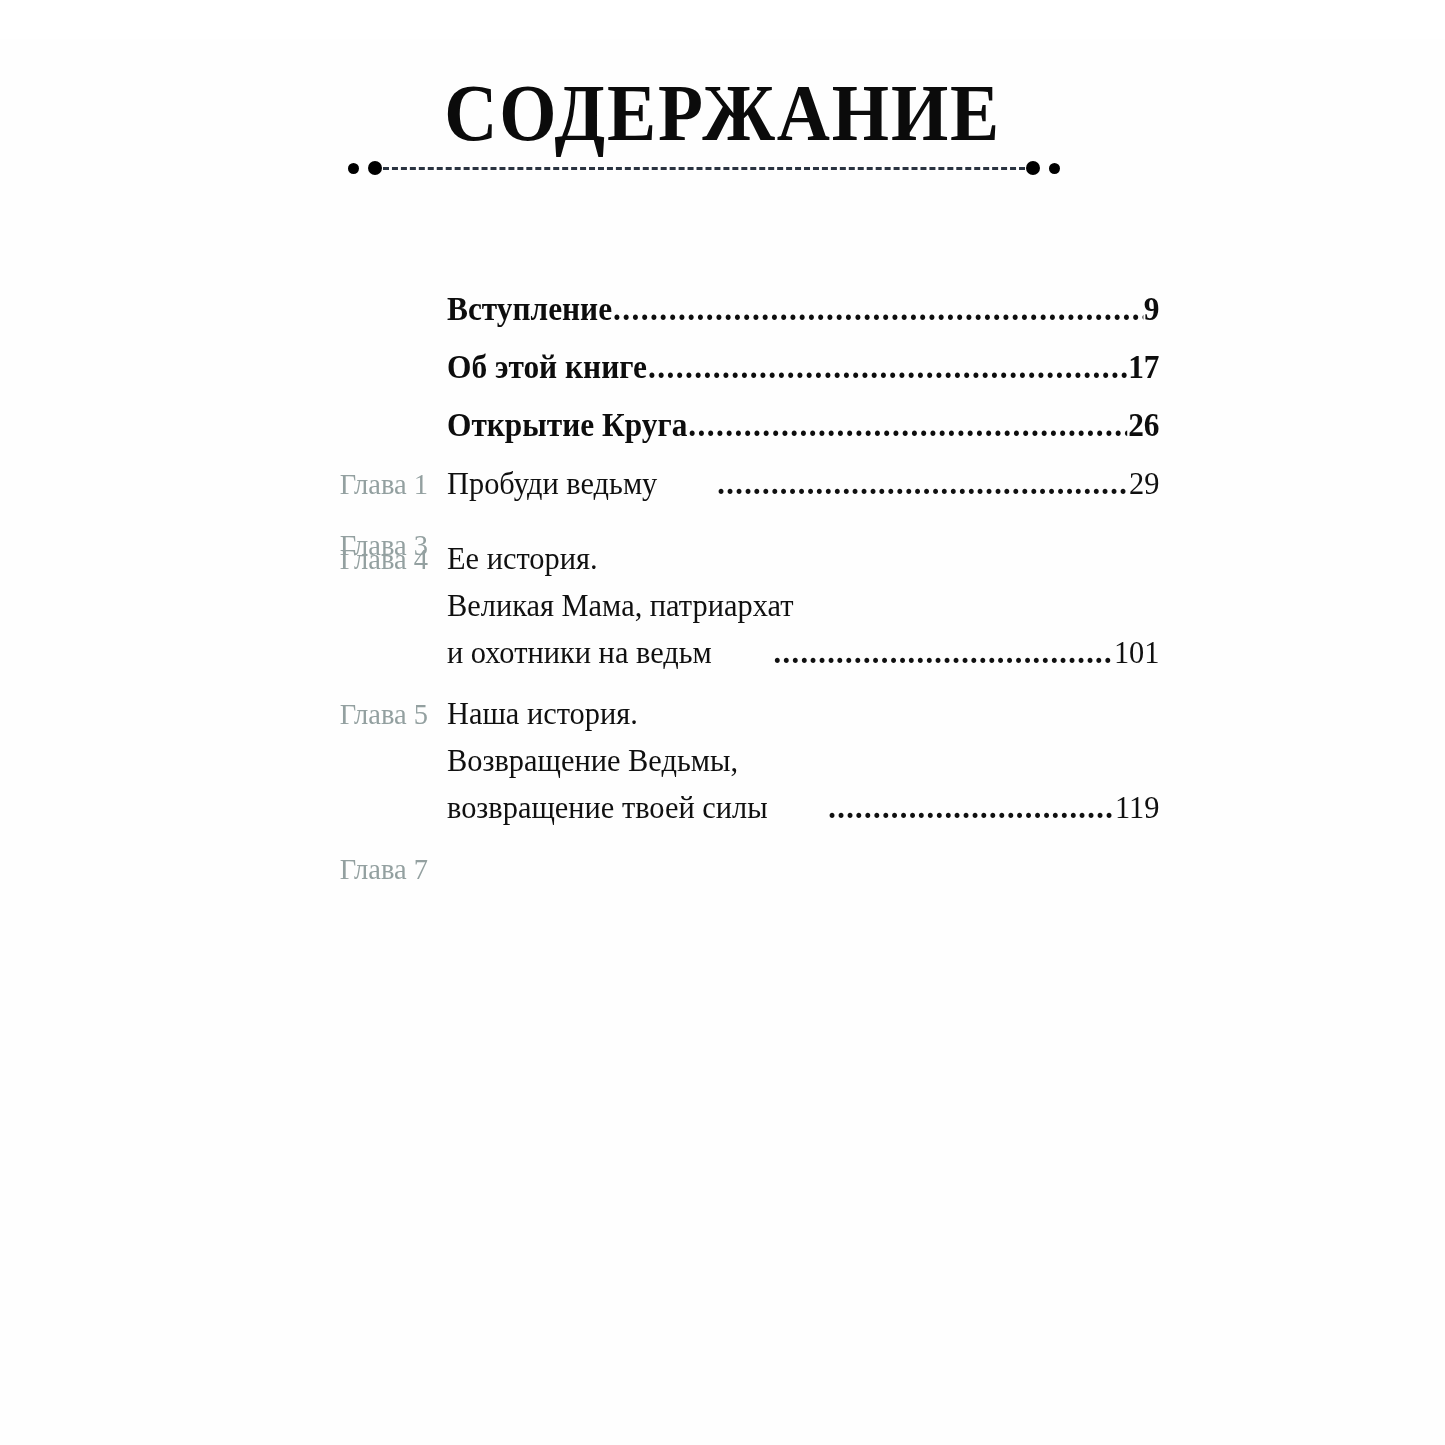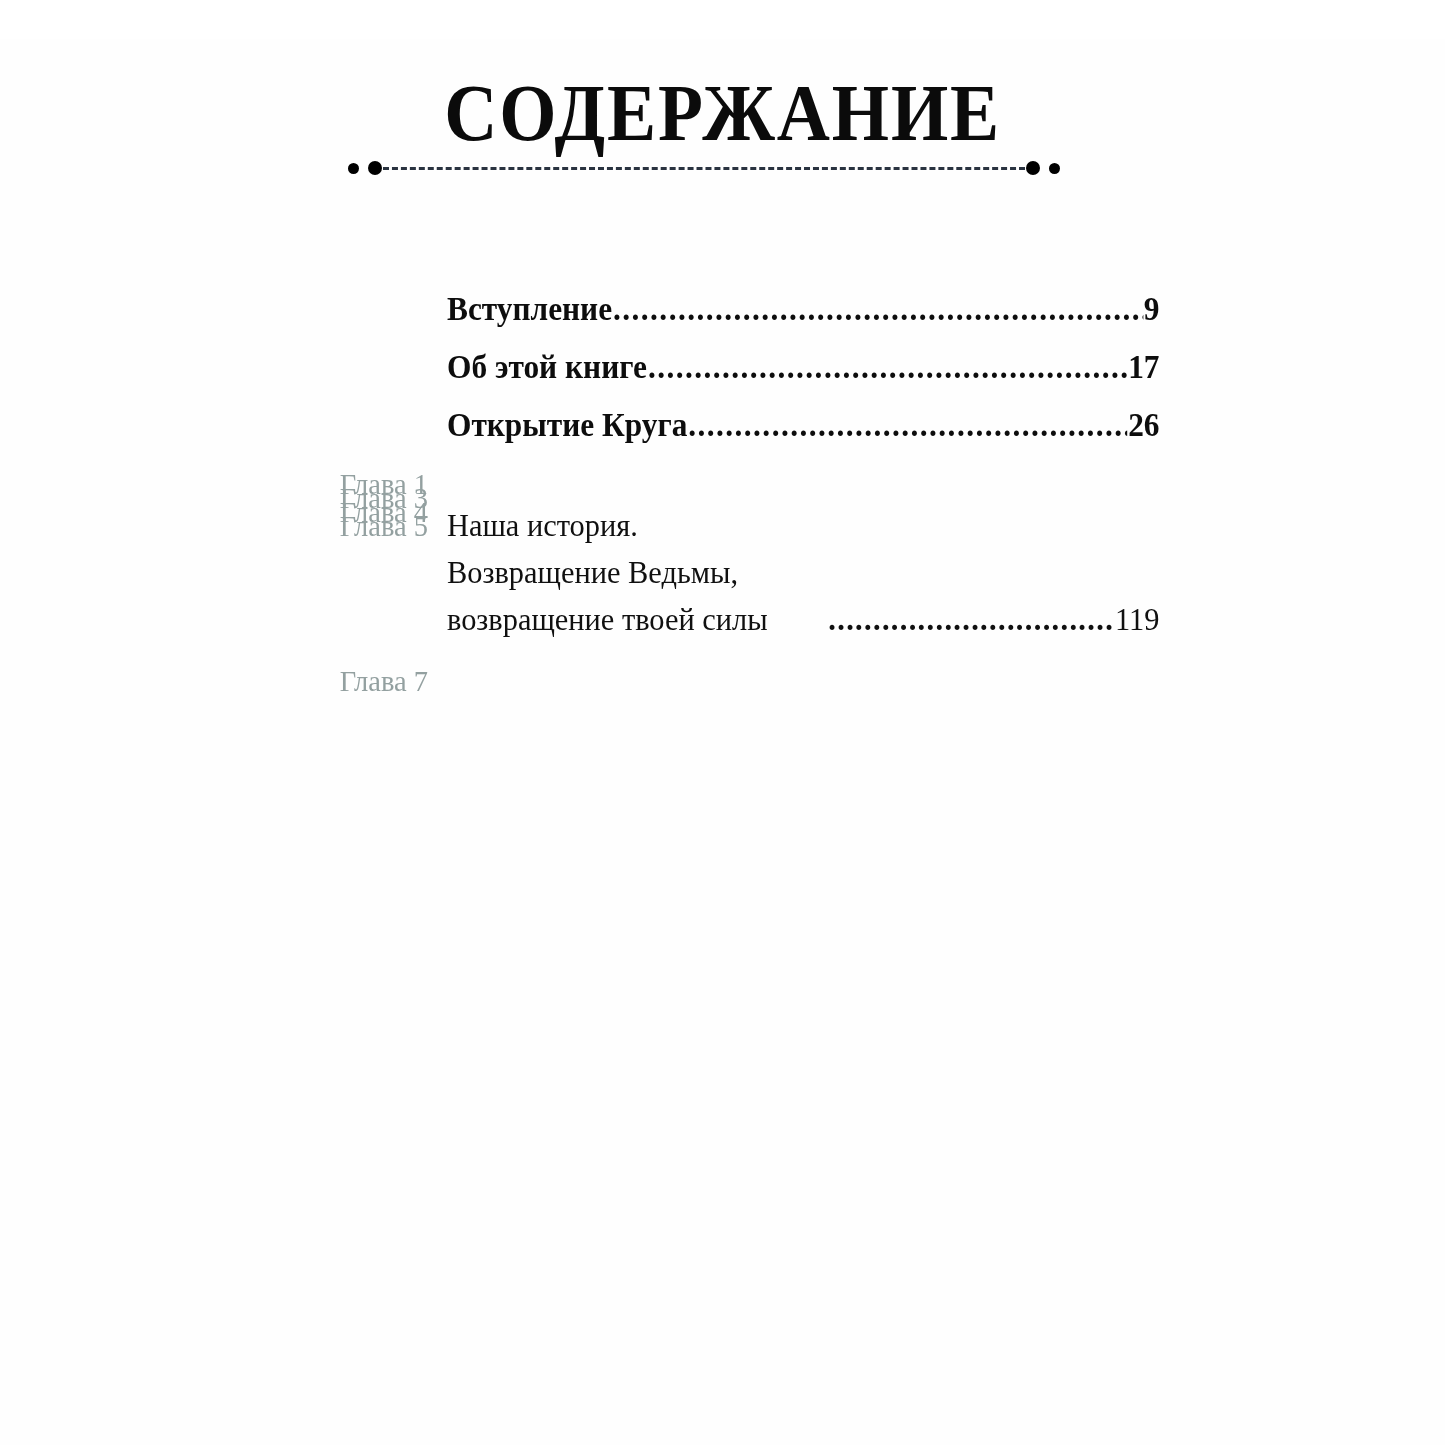--- a/index.html
+++ b/index.html
@@ -196,26 +196,46 @@
         </div>
         <div class="front-entry">
           <span class="fe-label">Открытие Круга</span>
           <span class="leader">..............................................................</span>
           <span class="fe-page">26</span>
         </div>
       </div>
     <div id="chapter-list">
         <div class="chapter">
           <div class="chapter-label">Глава 1</div>
+          <div class="chapter-lines">
+            <div class="ch-line">
+              <span class="ch-text">Пробуди ведьму</span>
+              <span class="leader">..............................................</span>
+              <span class="ch-page">29</span>
+            </div>
+          </div>
         </div>
         <div class="chapter">
           <div class="chapter-label">Глава 3</div>
         </div>
         <div class="chapter">
           <div class="chapter-label">Глава 4</div>
+          <div class="chapter-lines">
+            <div class="ch-line no-leader">
+              <span class="ch-text">Ее история.</span>
+            </div>
+            <div class="ch-line no-leader">
+              <span class="ch-text">Великая Мама, патриархат</span>
+            </div>
+            <div class="ch-line">
+              <span class="ch-text">и охотники на ведьм</span>
+              <span class="leader">......................................</span>
+              <span class="ch-page">101</span>
+            </div>
+          </div>
         </div>
         <div class="chapter">
           <div class="chapter-label">Глава 5</div>
           <div class="chapter-lines">
             <div class="ch-line no-leader">
               <span class="ch-text">Наша история.</span>
             </div>
             <div class="ch-line no-leader">
               <span class="ch-text">Возвращение Ведьмы,</span>
             </div>

